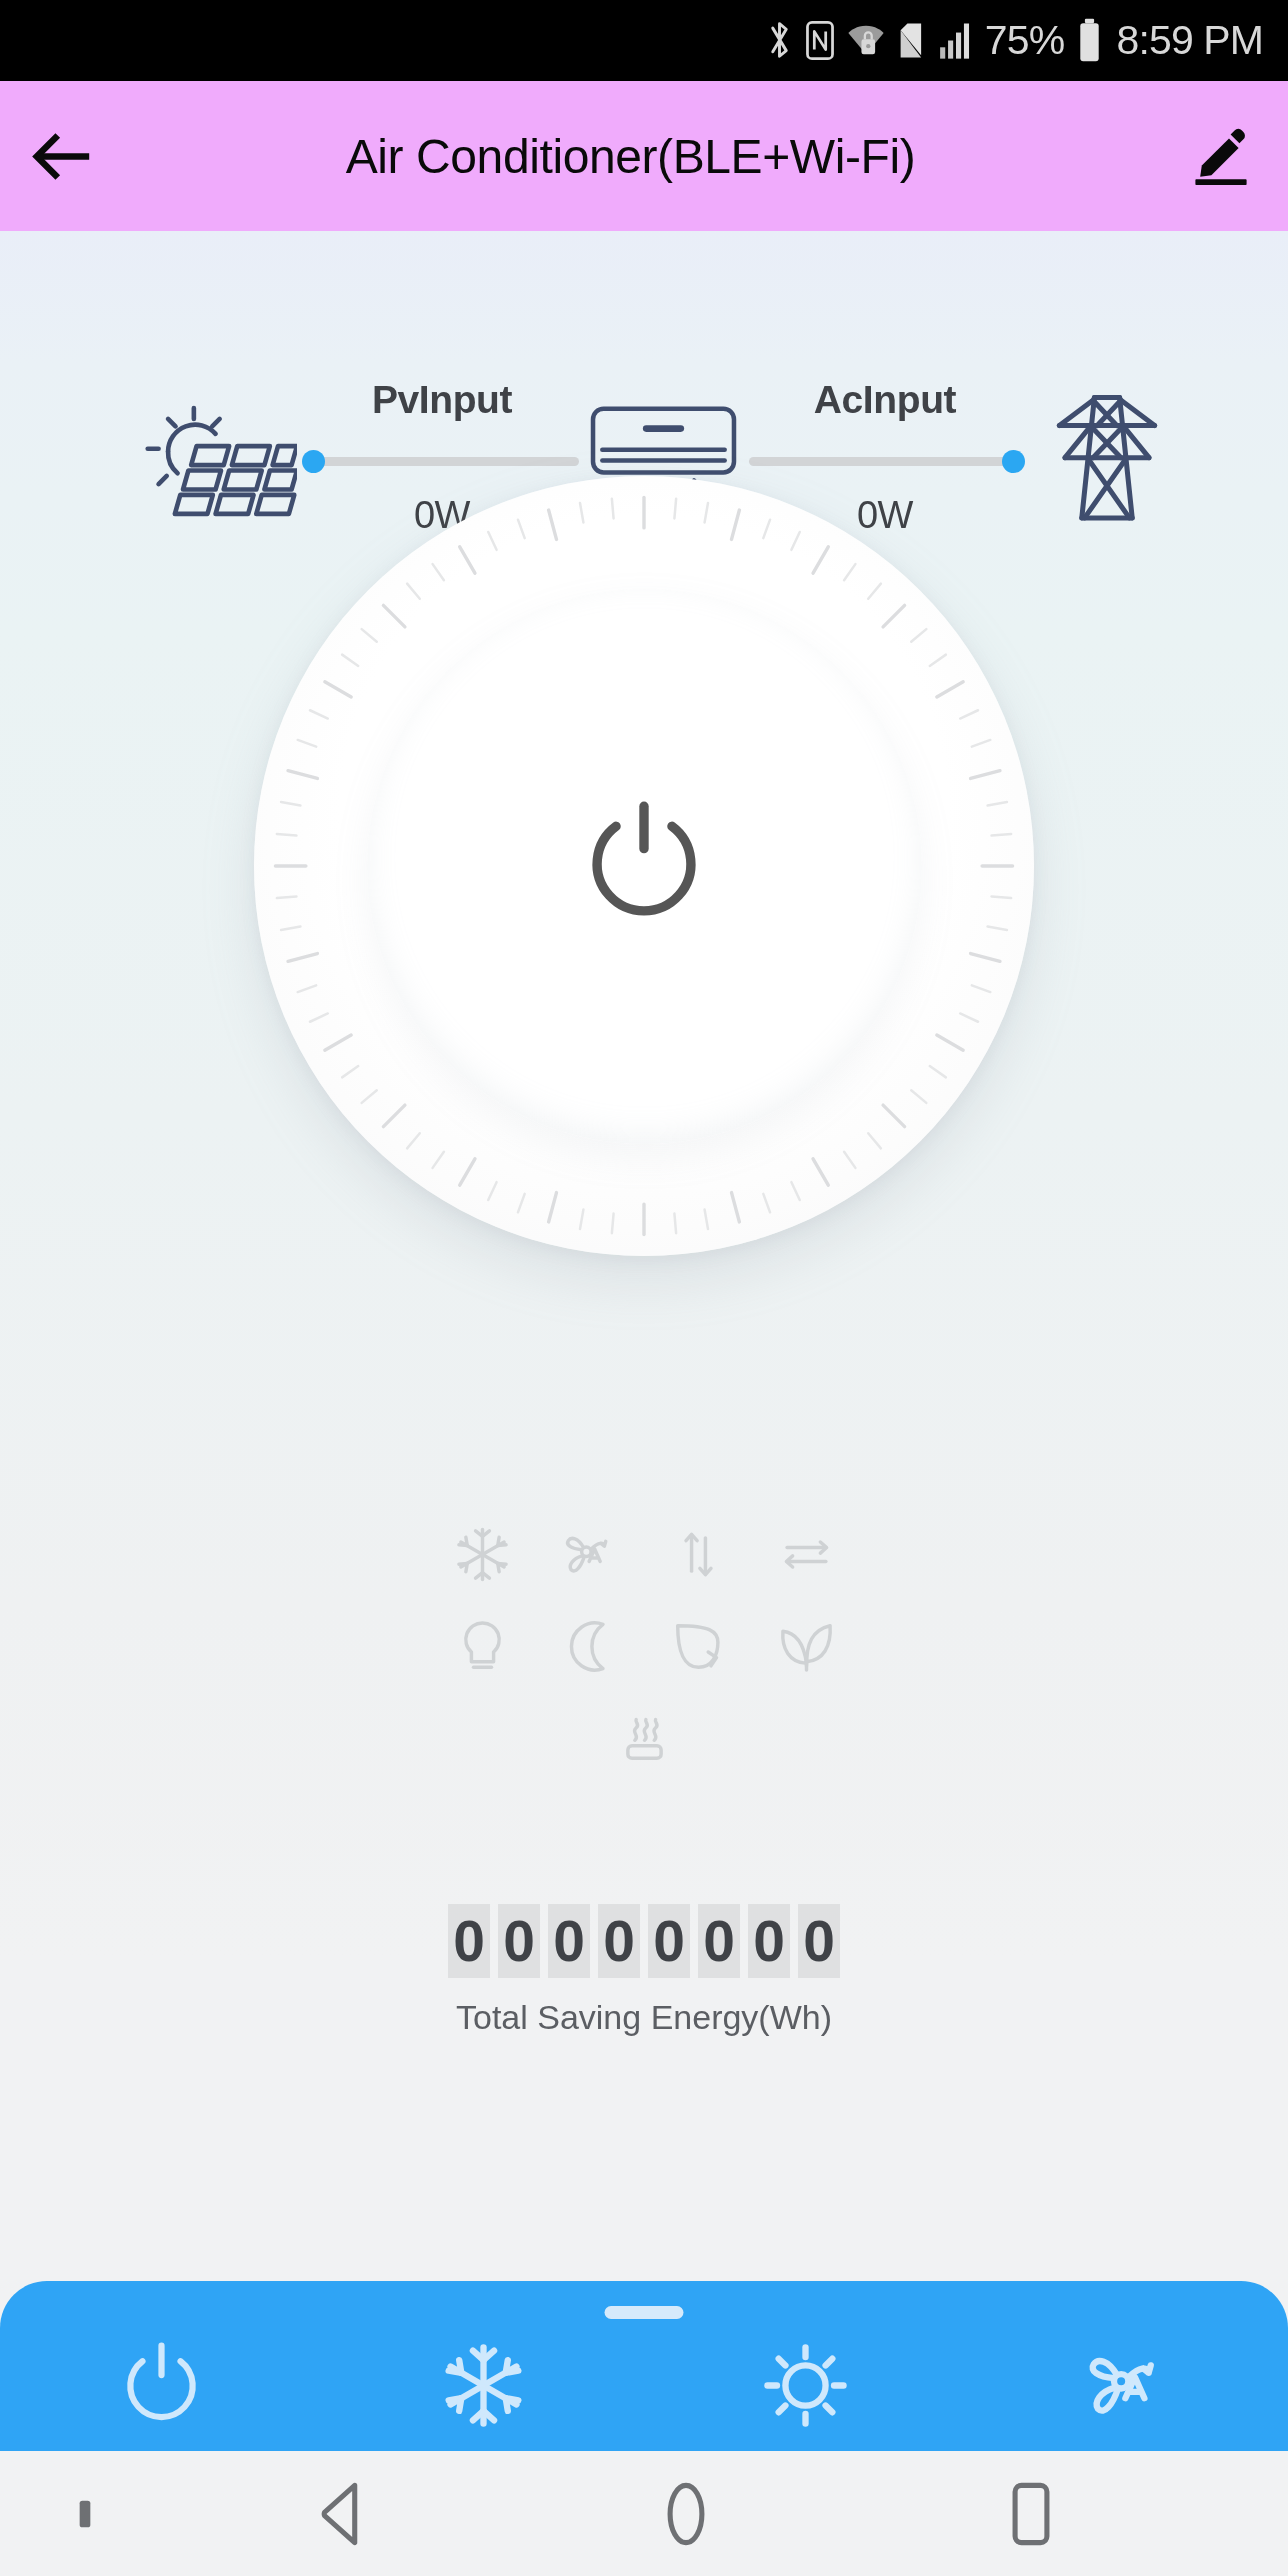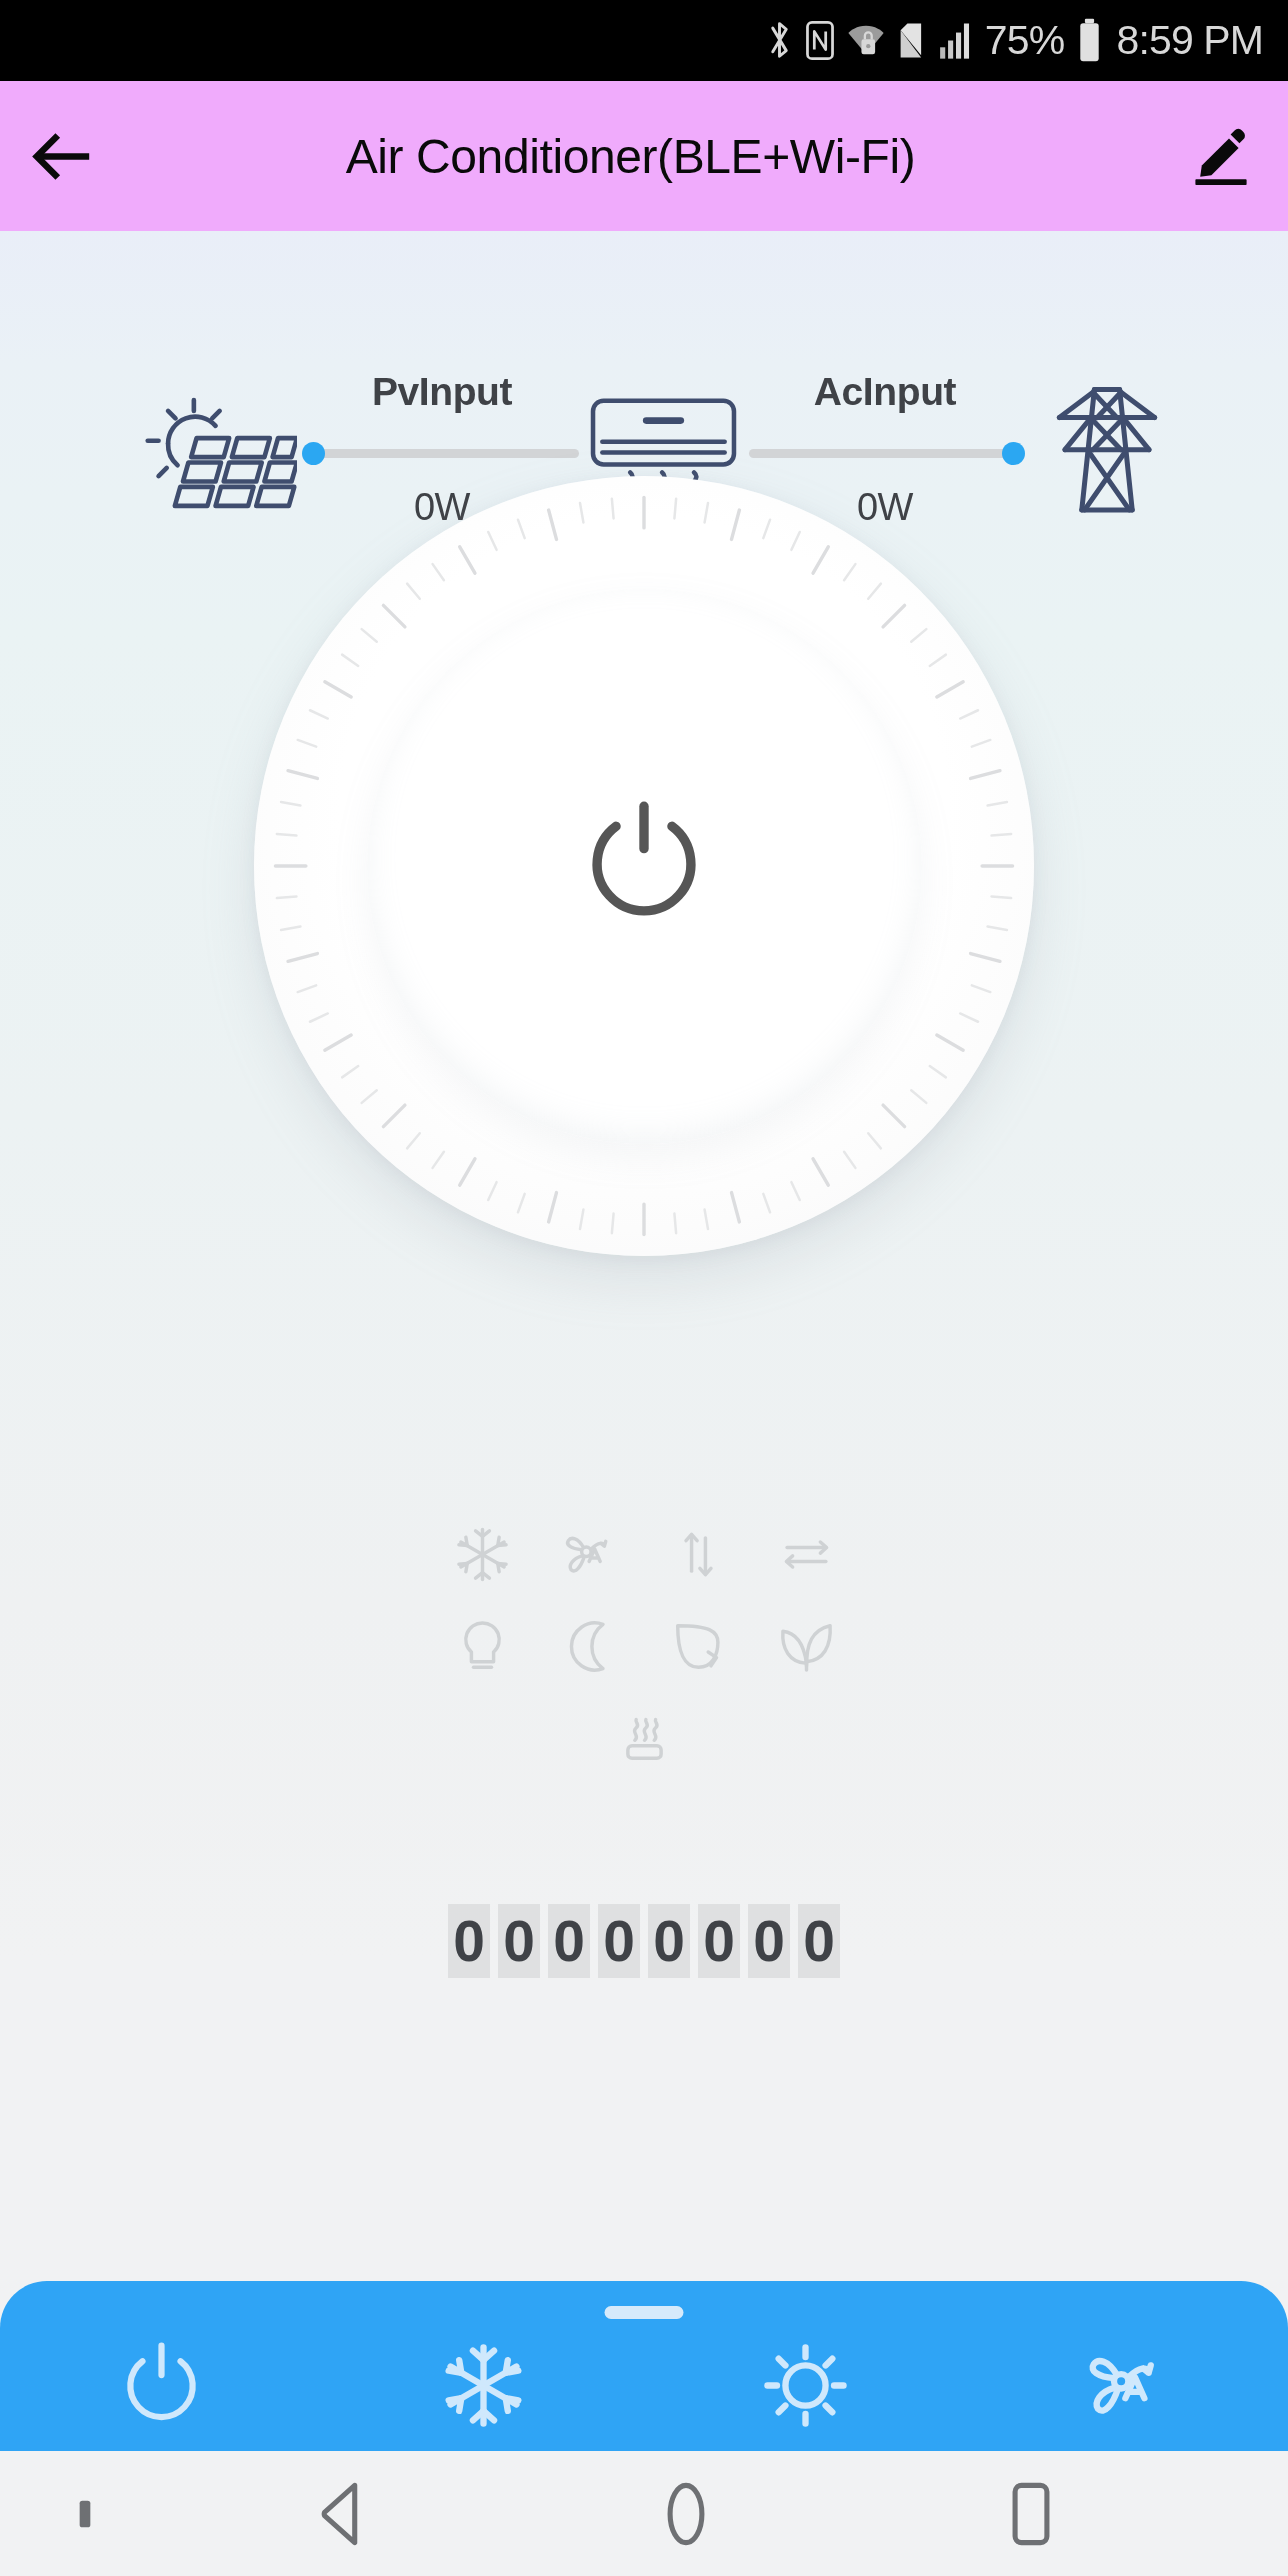--- a/index.html
+++ b/index.html
@@ -51,21 +51,21 @@
   
   .page{
     position:absolute; top:231px; left:0; width:1288px; height:2220px;
     background:linear-gradient(180deg,
       #e9eef8 0%, #eaf1f6 6%, #eaf3f4 18%, #ecf2f3 40%,
       #eff1f2 62%, #f1f2f3 78%, #f1f2f3 100%);
   }
 
   
   .flow{
-    position:absolute; top:132px; left:0; width:1288px; height:179px;
+    position:absolute; top:140px; left:0; width:1288px; height:179px;
     display:flex; align-items:center; justify-content:center;padding-left:39px;
   }
   .flow-node{
     width:170px; display:flex; align-items:center; justify-content:center;
   }
   .flow-link{
     width:273px; position:relative; height:179px;
   }
   .flow-label{
     position:absolute; top:7.2px; left:0; width:100%;
@@ -512,20 +512,21 @@
   <div class="odometer">
     <div class="odo-digit">0</div>
     <div class="odo-digit">0</div>
     <div class="odo-digit">0</div>
     <div class="odo-digit">0</div>
     <div class="odo-digit">0</div>
     <div class="odo-digit">0</div>
     <div class="odo-digit">0</div>
     <div class="odo-digit">0</div>
   </div>
+  <div class="odo-caption">Total Saving Energy(Wh)</div>
 
 </div>
 
 <div class="bottom-panel">
   <div class="drag-handle"></div>
   <div class="panel-items">
 
     <div class="panel-item">
       <span class="panel-icon">
         <svg width="91" height="97" viewBox="0 0 52 56">

